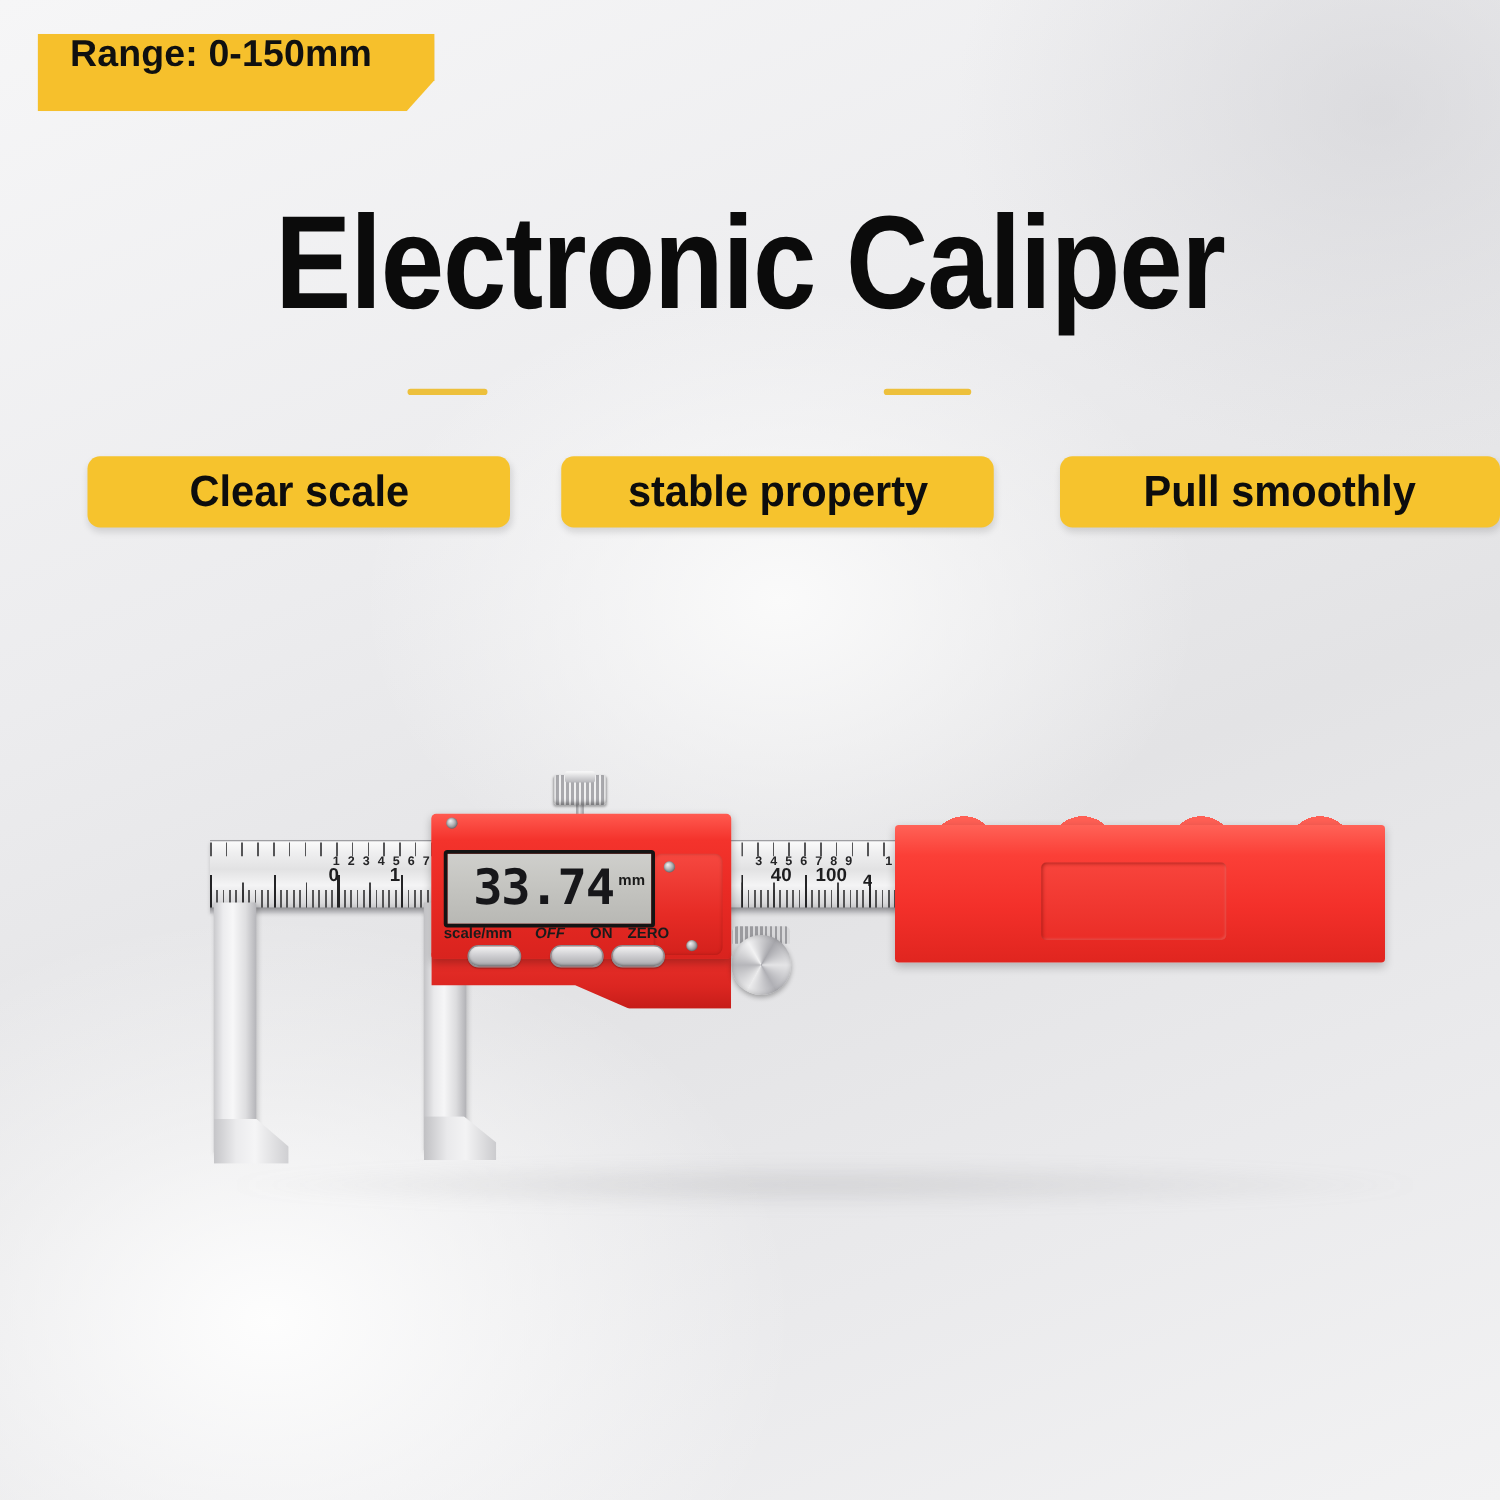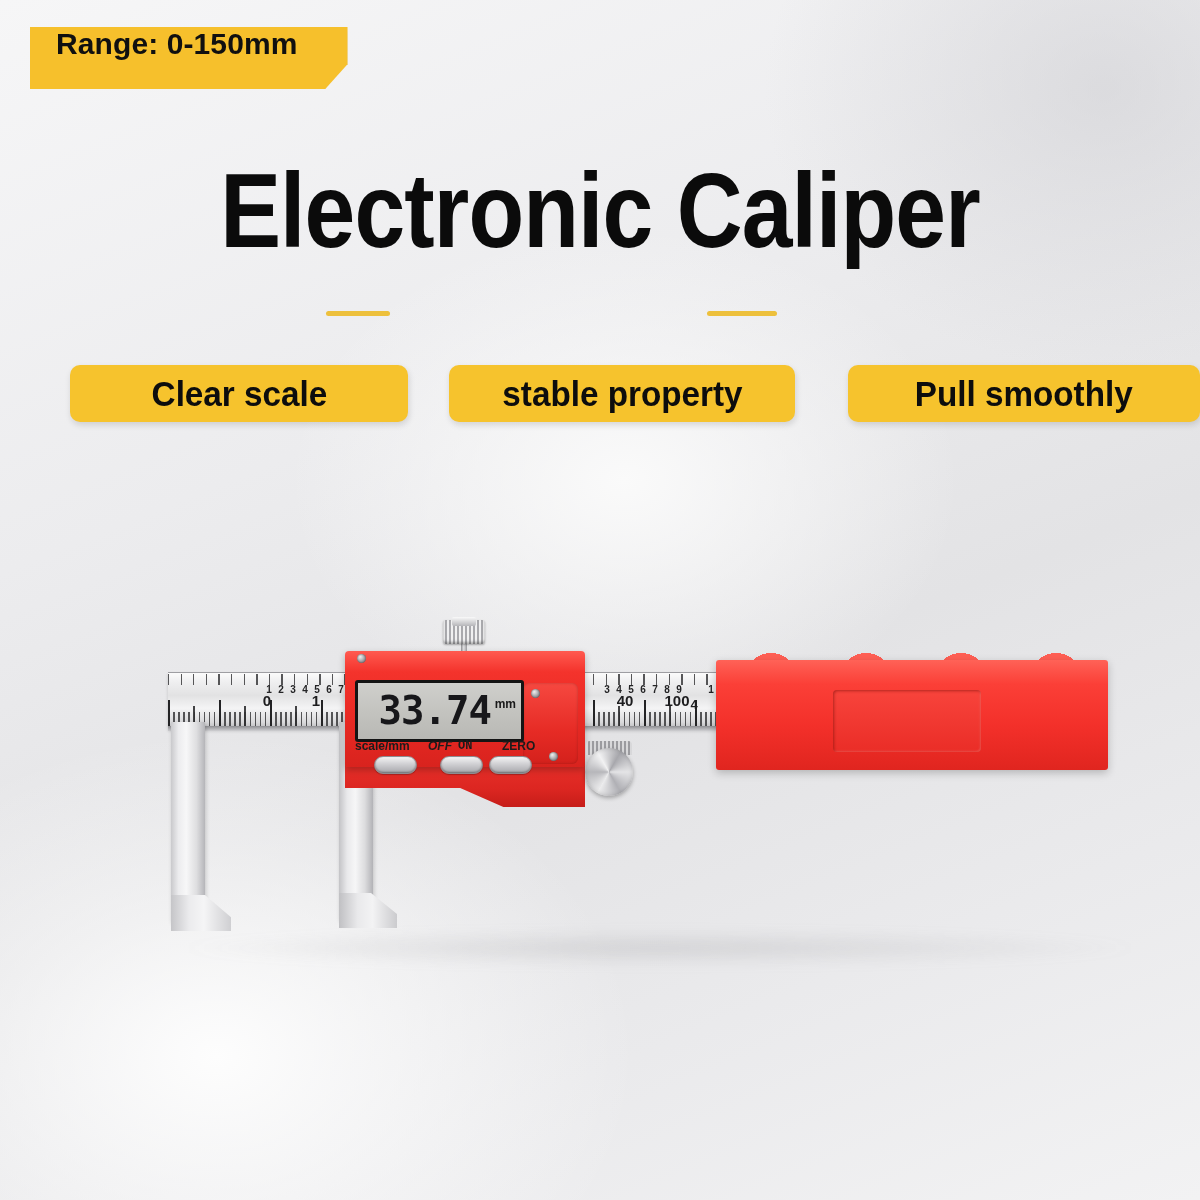--- a/index.html
+++ b/index.html
@@ -197,21 +197,21 @@
   }
   .lcd-unit{
     position:absolute;right:5px;top:14px;
     font-size:12px;font-weight:bold;color:#191919;
   }
   .btn-labels{
     position:absolute;left:352px;top:739px;width:190px;height:15px;
     font-size:12px;font-weight:bold;color:#1b1b1b;
   }
   .btn-labels span{position:absolute;top:0;white-space:nowrap;}
-  .bl1{left:3px;} .bl2{left:76px;font-style:italic;} .bl3{left:106px;font-family:Liberation Mono, monospace;} .bl4{left:150px;}
+  .bl1{left:3px;} .bl2{left:76px;font-style:italic;} .bl3{left:120px;} .bl4{left:150px;}
   .mbtn{
     position:absolute;top:756px;width:41px;height:16px;border-radius:9px;
     background:linear-gradient(180deg,#f4f4f4 0%,#d3d3d6 40%,#a7a7ab 100%);
     box-shadow:inset 0 -1px 2px rgba(0,0,0,.35),0 1px 1px rgba(0,0,0,.25);
     border:1px solid #8d8d91;
   }
   .mbtn.m1{left:374px;} .mbtn.m2{left:440px;} .mbtn.m3{left:489px;}
 
   
   .thumbscrew-stem{
@@ -331,21 +331,21 @@
           <span style="left:118px">1</span>
           <span style="left:130px">2</span>
           <span style="left:142px">3</span>
           <span style="left:154px">4</span>
           <span style="left:166px">5</span>
           <span style="left:178px">6</span>
         </div>
         <div class="inchnum" style="left:101px">4</div>
         <div class="numrow">
           <span style="left:32px">40</span>
-          <span style="left:84px">100</span>
+          <span style="left:72px">100</span>
           <span style="left:136px">110</span>
           <span style="left:187px">12</span>
         </div>
       </div>
 
     </div>
     <div class="beam-bevel"></div>
 
     <div class="jaw-left"></div>
     <div class="jaw-left-foot"></div>

